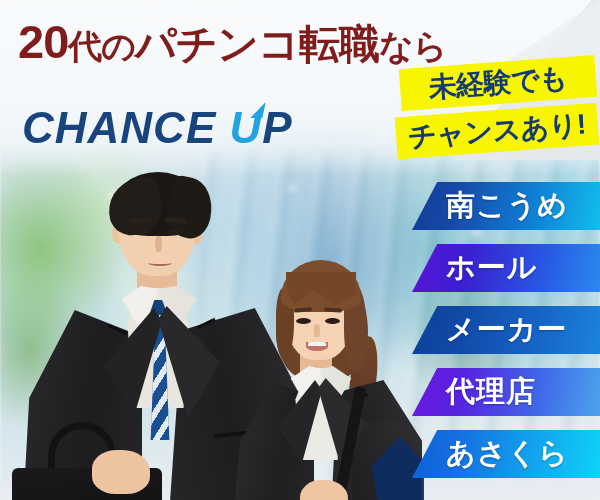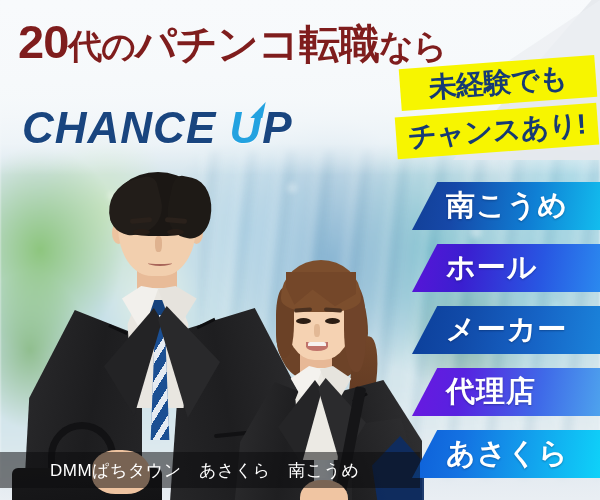--- a/index.html
+++ b/index.html
@@ -438,17 +438,14 @@
   <div class="cat" id="cat2">
       <span>メーカー</span>
     </div>
   <div class="cat" id="cat3">
       <span>代理店</span>
     </div>
   <div class="cat" id="cat4">
       <span>あさくら</span>
     </div>
 
-  <div class="credit">
-      <span>DMMぱちタウン　あさくら　南こうめ</span>
-    </div>
 
 </div>
 
 </body></html>

